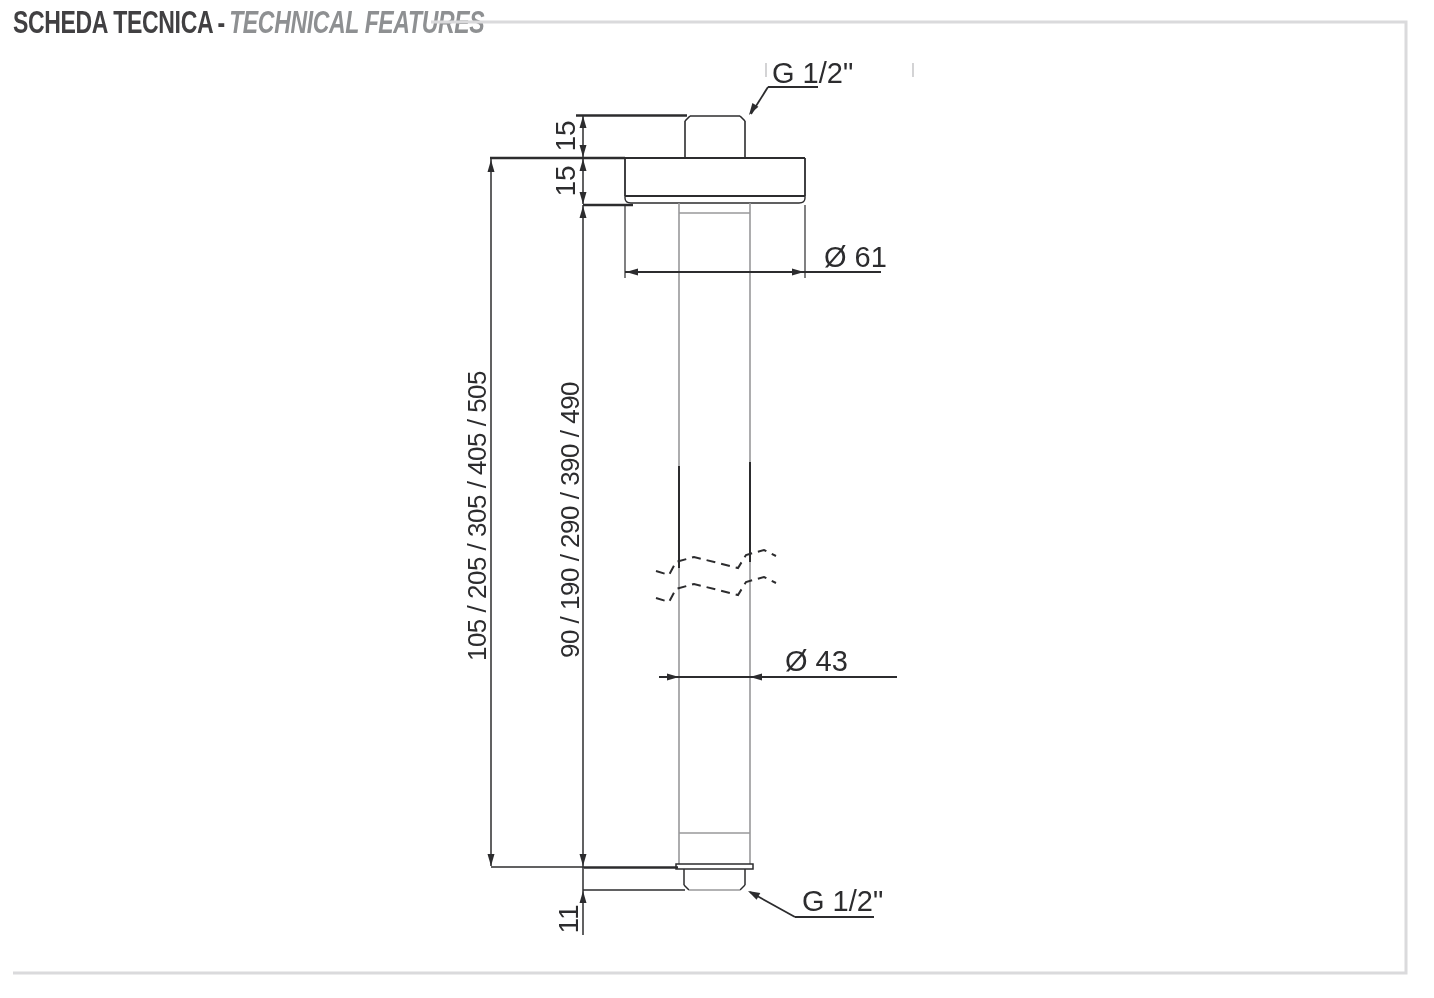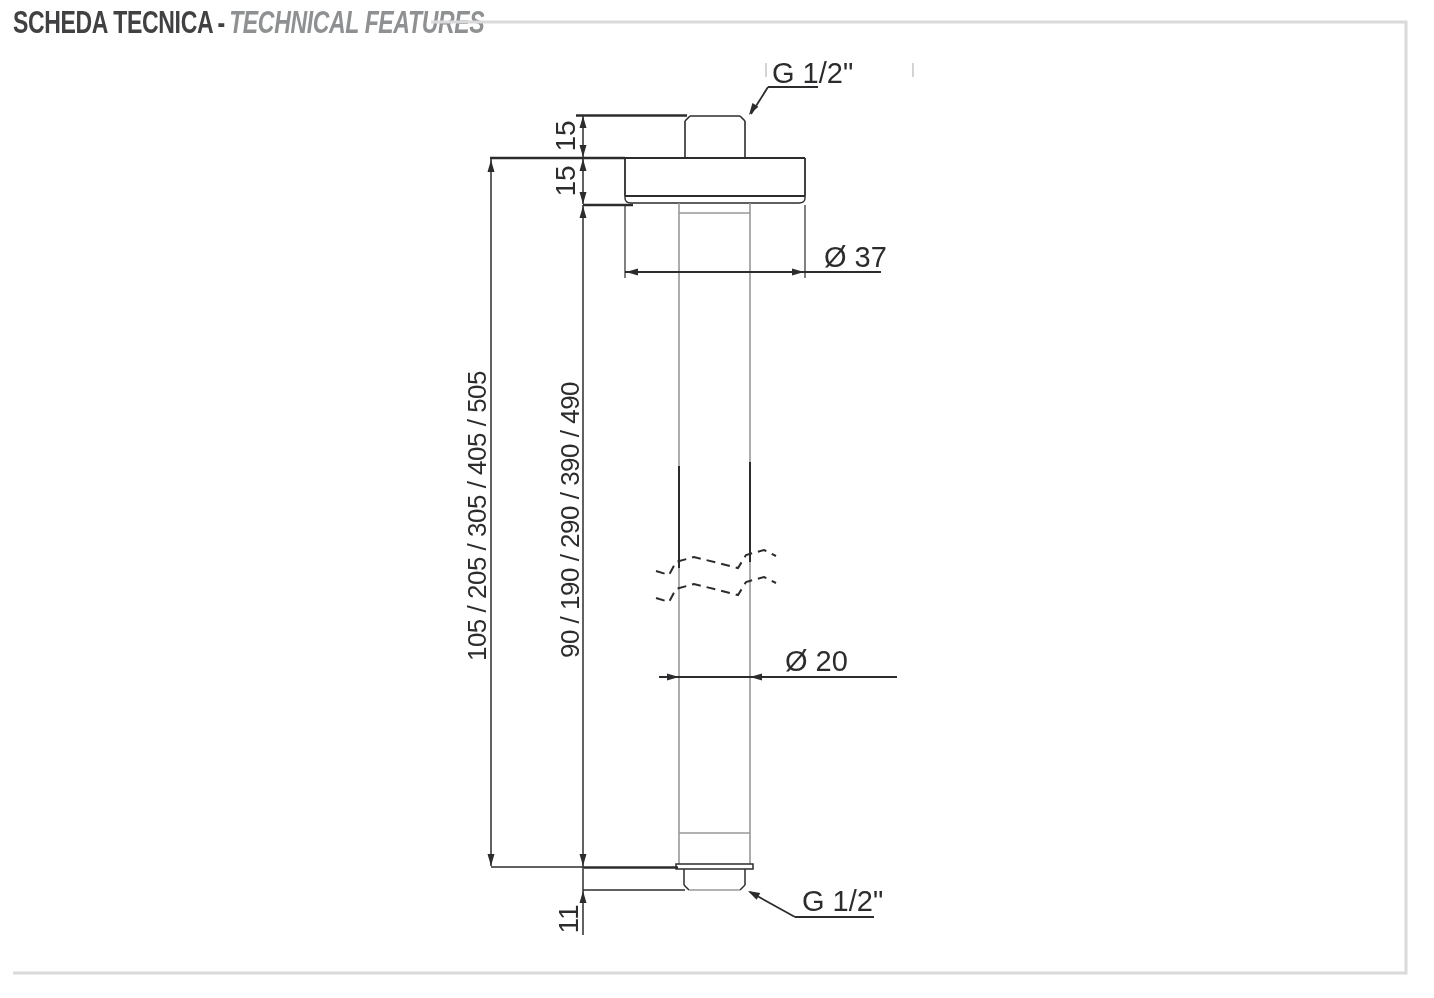--- a/index.html
+++ b/index.html
@@ -146,20 +146,20 @@
       <polygon points="750,677 762,673.5 762,680.5"></polygon>
 
       <polygon points="749,115 758.4,106.7 752.4,102.9"></polygon>
       <polygon points="748,891 756.6,899.8 760.3,893.1"></polygon>
     </g>
   </svg>
 
   <div class="dim-label" id="lbl-thread-top">G 1/2"</div>
   <div class="dim-label rot" id="lbl-dim-15-top">15</div>
   <div class="dim-label rot" id="lbl-dim-15-mid">15</div>
-  <div class="dim-label" id="lbl-dia-flange">Ø 37</div>
+  <div class="dim-label" id="lbl-dia-flange">Ø 61</div>
   <div class="dim-label rot" id="lbl-dim-total">105 / 205 / 305 / 405 / 505</div>
   <div class="dim-label rot" id="lbl-dim-arm">90 / 190 / 290 / 390 / 490</div>
-  <div class="dim-label" id="lbl-dia-arm">Ø 20</div>
+  <div class="dim-label" id="lbl-dia-arm">Ø 43</div>
   <div class="dim-label rot" id="lbl-dim-11">11</div>
   <div class="dim-label" id="lbl-thread-bottom">G 1/2"</div>
 
 </div>
 
 </body></html>

